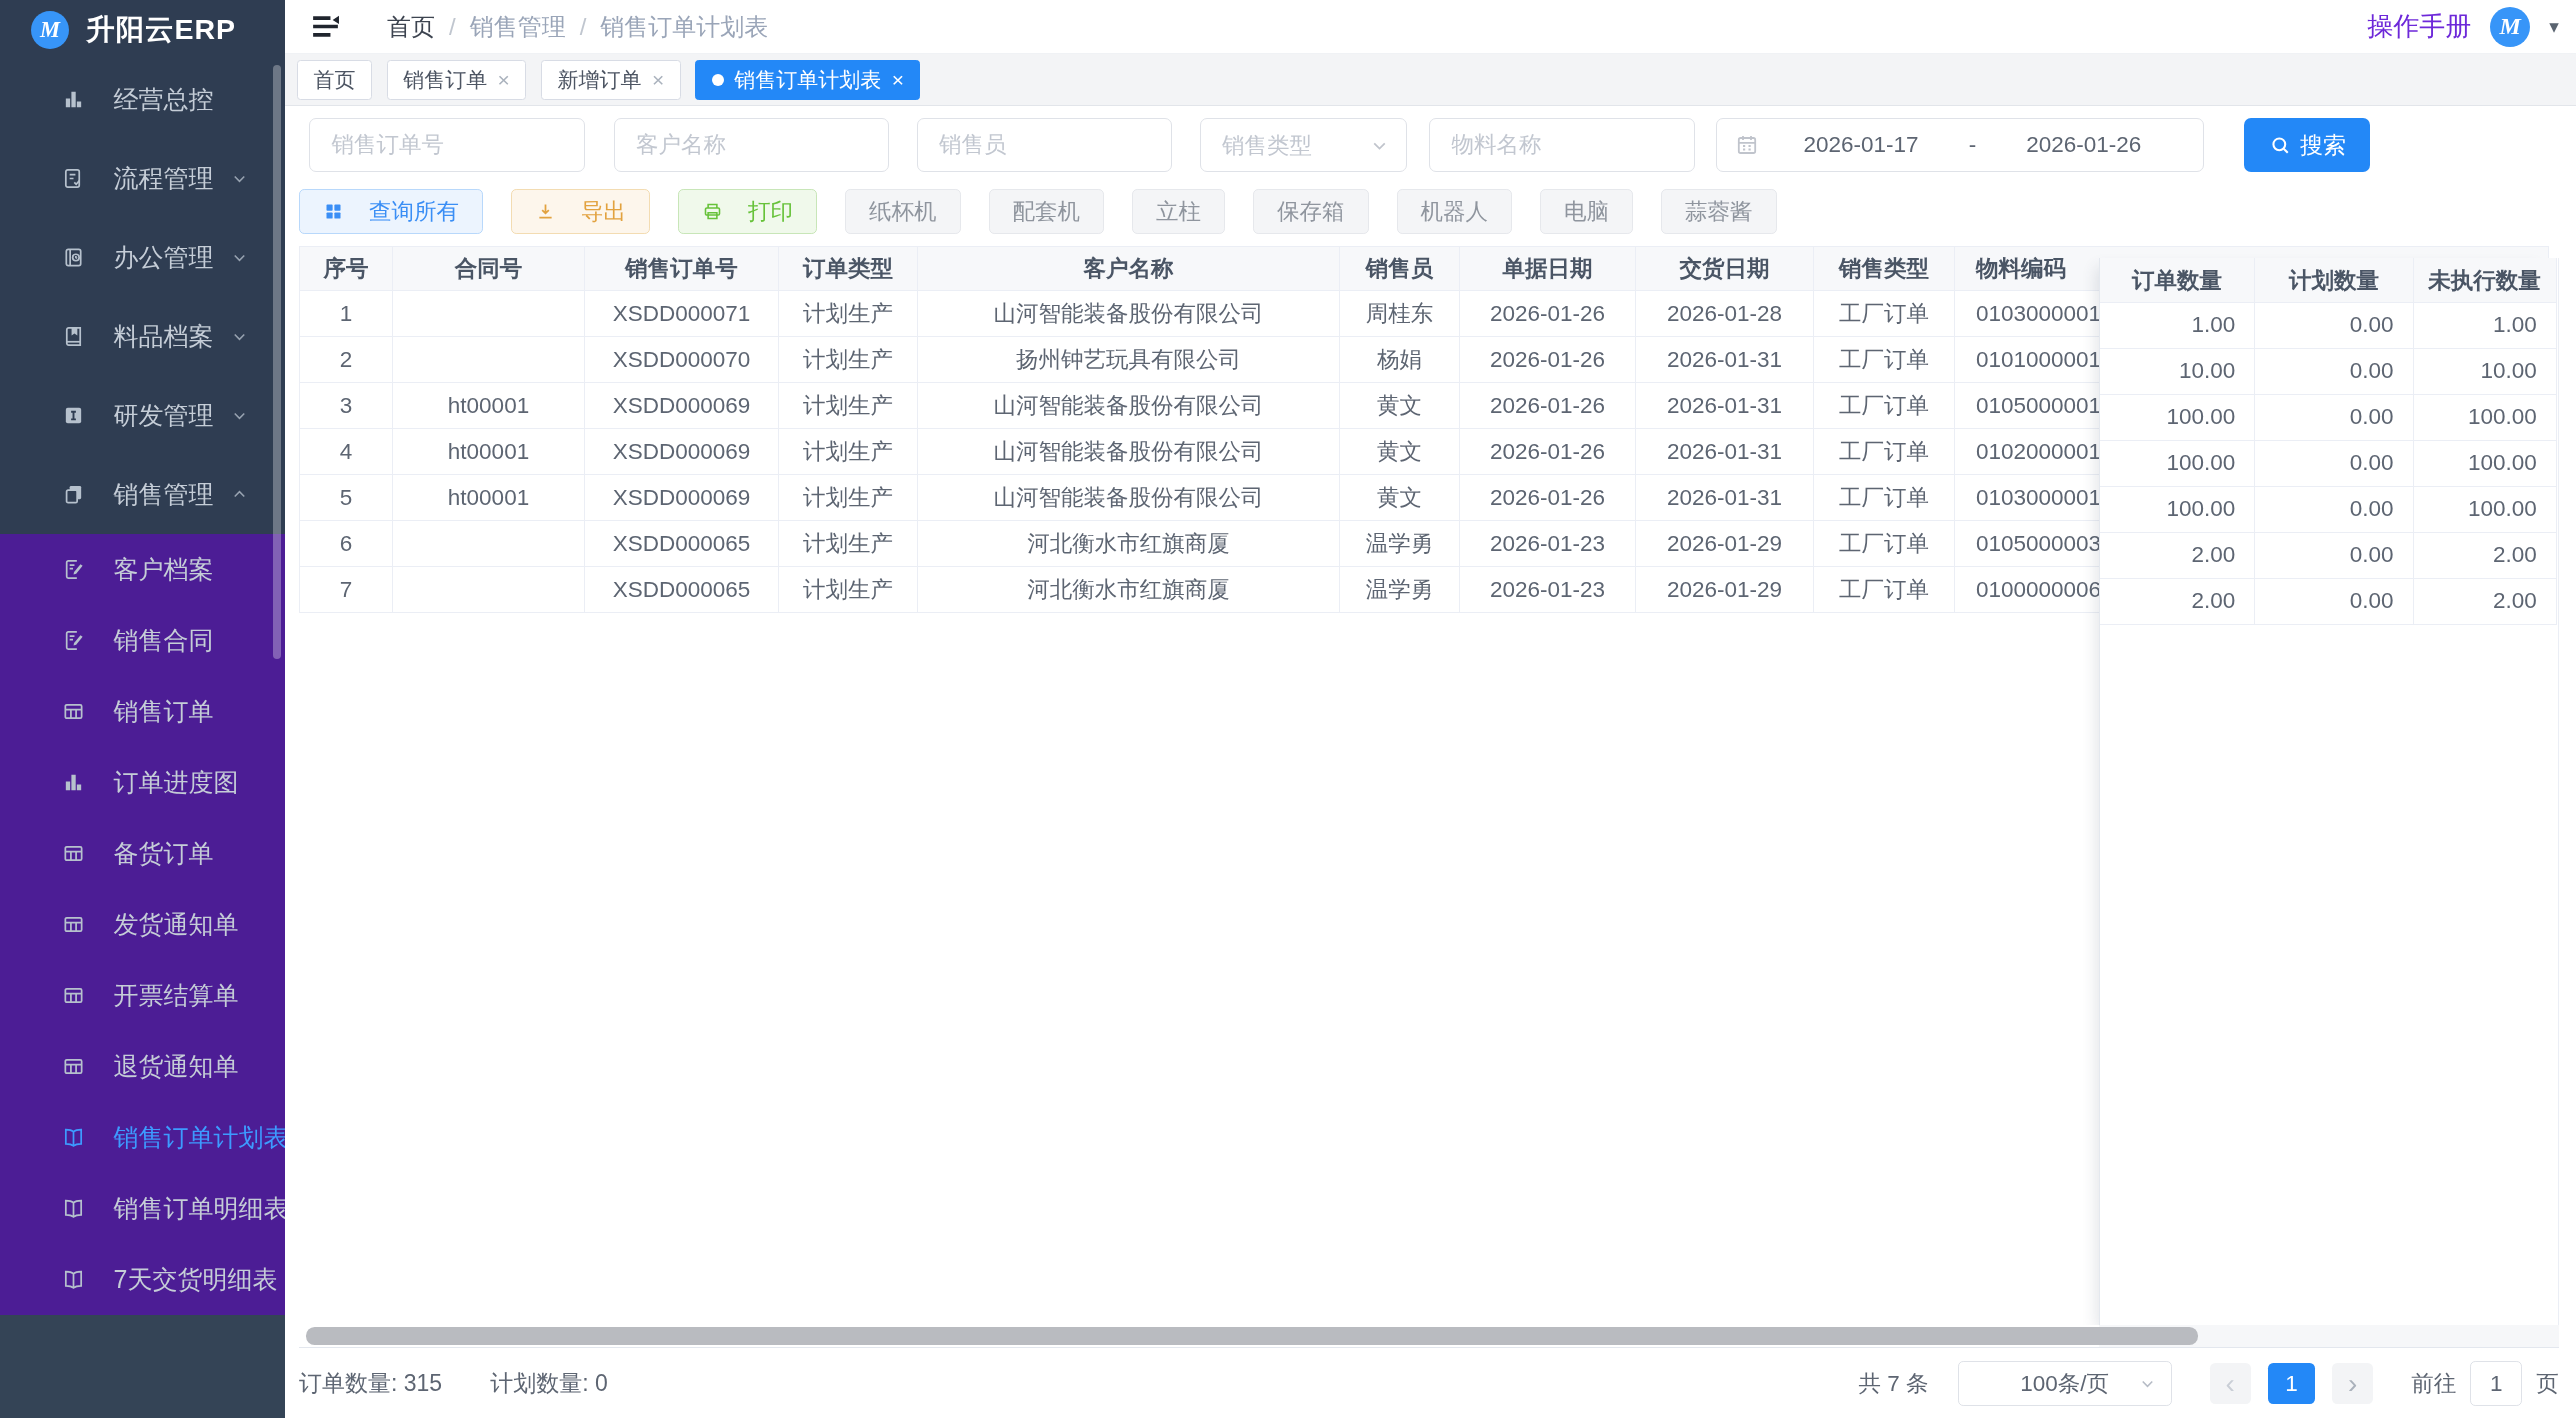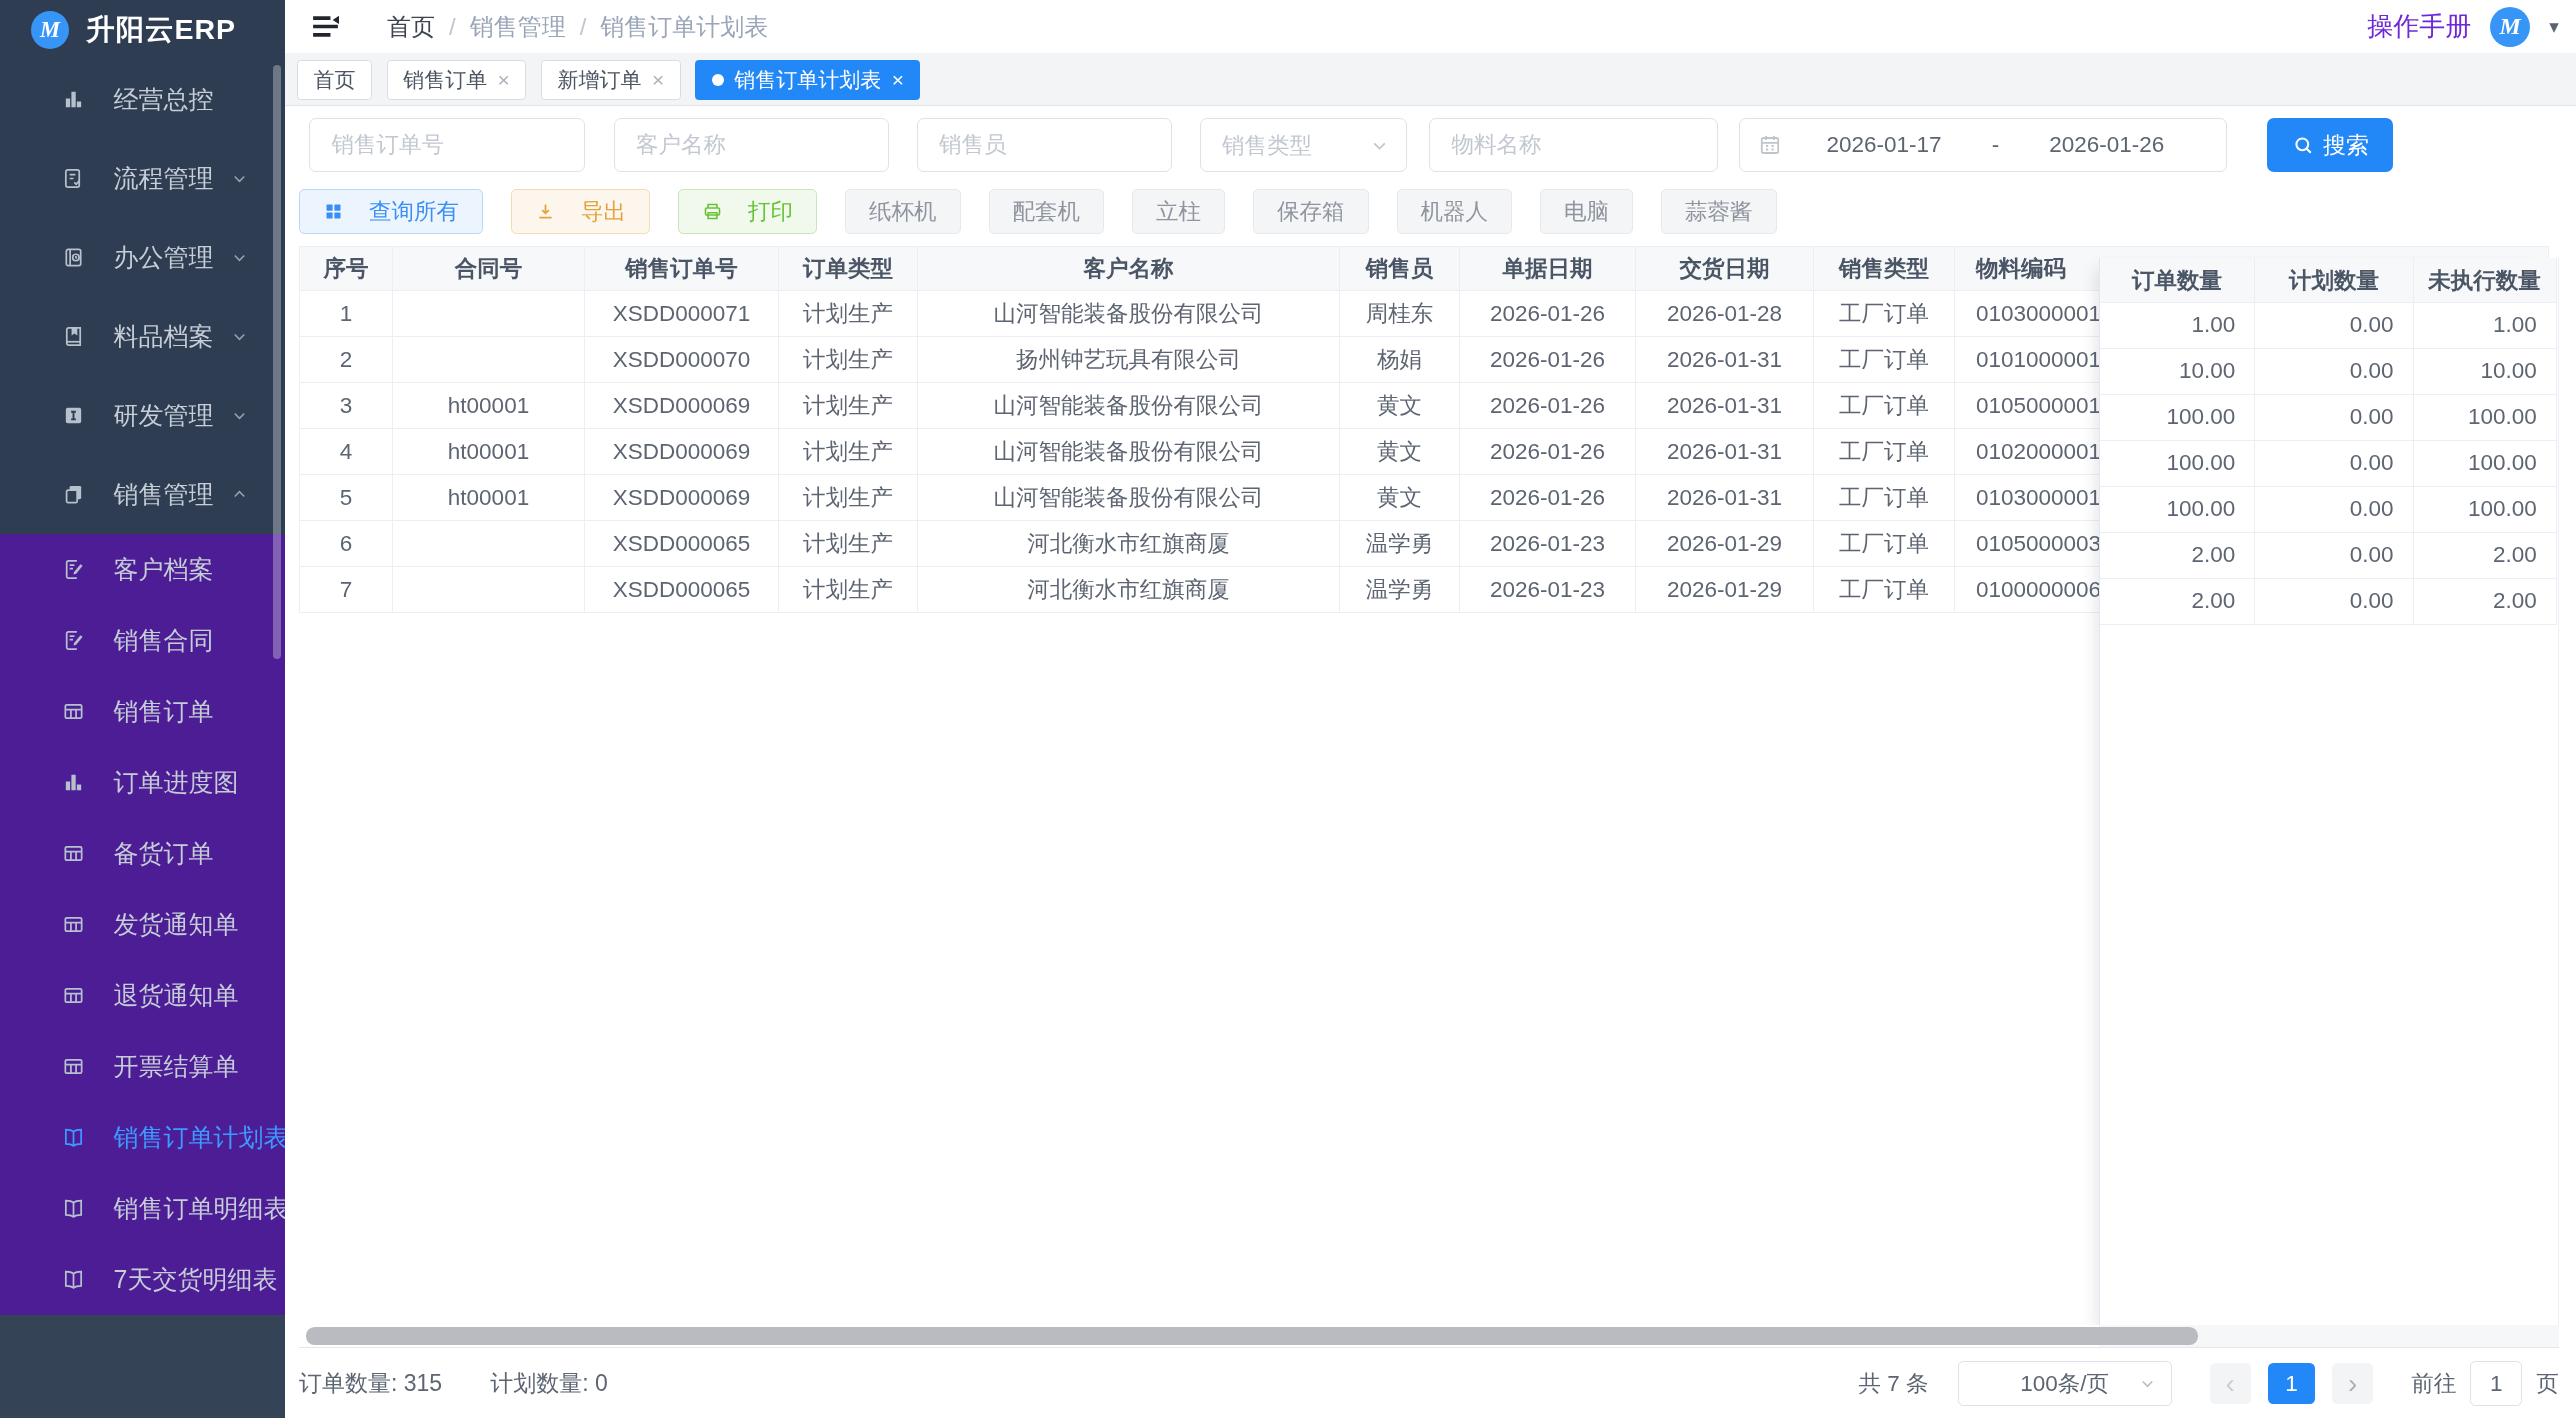--- a/index.html
+++ b/index.html
@@ -251,30 +251,30 @@
           </span>
           <span class="slabel">发货通知单</span>
         </div>
         <div class="side-item sub">
           <span class="sicon">
             <svg viewBox="0 0 24 24" fill="none" stroke="currentColor" stroke-width="1.8">
               <rect x="3.5" y="5" width="17" height="14" rx="1.5"></rect>
               <path d="M3.5 10h17M9.3 10v9M14.7 10v9"></path>
             </svg>
           </span>
-          <span class="slabel">退货通知单</span>
+          <span class="slabel">开票结算单</span>
         </div>
         <div class="side-item sub">
           <span class="sicon">
             <svg viewBox="0 0 24 24" fill="none" stroke="currentColor" stroke-width="1.8">
               <rect x="3.5" y="5" width="17" height="14" rx="1.5"></rect>
               <path d="M3.5 10h17M9.3 10v9M14.7 10v9"></path>
             </svg>
           </span>
-          <span class="slabel">开票结算单</span>
+          <span class="slabel">退货通知单</span>
         </div>
         <div class="side-item sub active">
           <span class="sicon">
             <svg viewBox="0 0 24 24" fill="none" stroke="currentColor" stroke-width="1.8">
               <path d="M12 5.8C10.2 4.3 7.5 3.7 4 3.7v15c3.5 0 6.2.6 8 2.1 1.8-1.5 4.5-2.1 8-2.1v-15c-3.5 0-6.2.6-8 2.1z"></path>
               <path d="M12 5.8v15"></path>
             </svg>
           </span>
           <span class="slabel">销售订单计划表</span>
         </div>
@@ -349,21 +349,21 @@
           <input class="f-input" style="width: 275px; margin-left: 28.5px;" placeholder="客户名称">
           <input class="f-input" style="width: 255px; margin-left: 28px;" placeholder="销售员">
           <div class="f-select" style="width:207px;margin-left:28px">
             <span>销售类型</span>
             <span class="sel-chev">
               <svg viewBox="0 0 24 24" fill="none" stroke="currentColor" stroke-width="2">
                 <path d="M6 9.5l6 6 6-6"></path>
               </svg>
             </span>
           </div>
-          <input class="f-input" style="width: 289px; margin-left: 22.5px;" placeholder="物料名称">
+          <input class="f-input" style="width: 266px; margin-left: 22.5px;" placeholder="物料名称">
           <div class="datebox" style="width:488px;margin-left:21px">
             <span class="cal">
               <svg viewBox="0 0 24 24" fill="none" stroke="currentColor" stroke-width="1.8">
                 <rect x="3.8" y="5" width="16.4" height="15" rx="1.8"></rect>
                 <path d="M8 3v4M16 3v4M3.8 9.8h16.4M8 13h2.2M13.5 13h2.2M8 16.5h2.2M13.5 16.5h2.2"></path>
               </svg>
             </span>
             <span class="d-val">2026-01-17</span>
             <span class="d-sep">-</span>
             <span class="d-val">2026-01-26</span>

